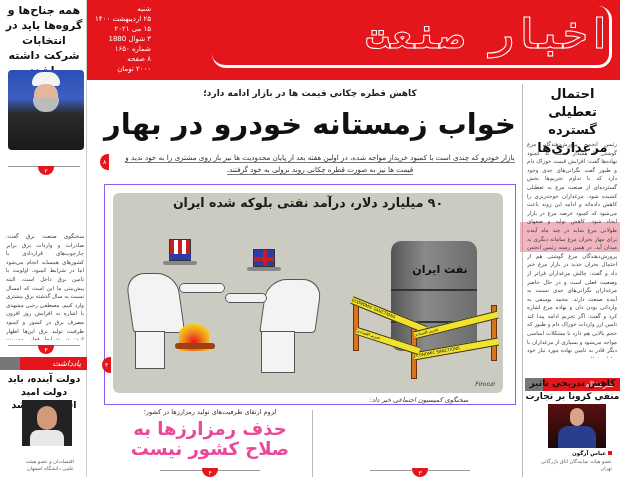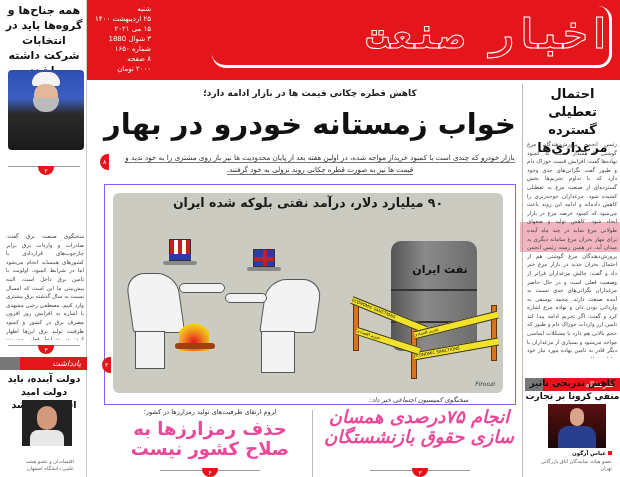--- a/index.html
+++ b/index.html
@@ -169,21 +169,20 @@
   <div class="k">لزوم ارتقای ظرفیت‌های تولید رمزارزها در کشور؛</div>
   <div class="h">حذف رمزارزها به صلاح کشور نیست</div>
 </div>
 <div class="divline" style="left:160px;top:470px;width:100px;"></div>
 <div class="page-badge" style="left:202px;top:468px;">۴</div>
 
 <div class="vsep" style="left:312px;top:410px;height:67px;"></div>
 
 <div class="bstory" style="left:316px;top:396px;width:206px;font-style:italic;">
   <div class="k">سخنگوی کمیسیون اجتماعی خبر داد:</div>
-  <div class="h">انجام ۷۵درصدی همسان سازی حقوق بازنشستگان</div>
 </div>
 <div class="divline" style="left:370px;top:470px;width:100px;"></div>
 <div class="page-badge" style="left:412px;top:468px;">۳</div>
 
 <div class="vsep" style="left:522px;top:84px;height:393px;"></div>
 
 <div class="r-head">احتمال تعطیلی گسترده مرغداری‌ها</div>
 <div class="r-highlight"></div>
 <div class="side-body" style="left:527px;top:140px;width:90px;height:218px;overflow:hidden;">رئیس انجمن پرورش‌دهندگان مرغ گوشتی با هشدار نسبت به کمبود نهاده‌ها گفت: افزایش قیمت خوراک دام و طیور گفت نگرانی‌های جدی وجود دارد که با تداوم تحریم‌ها بخش گسترده‌ای از صنعت مرغ به تعطیلی کشیده شود. مرغداران جوجه‌ریزی را کاهش داده‌اند و ادامه این روند باعث می‌شود که کمبود عرضه مرغ در بازار ایجاد شود. کاهش تولید و صفهای طولانی مرغ شاید در چند ماه آینده برای مهار بحران مرغ سامانه دیگری به میدان آید. در همین زمینه رئیس انجمن پرورش‌دهندگان مرغ گوشتی هم از احتمال بحران جدید در بازار مرغ خبر داد و گفت: چالش مرغداران فراتر از وضعیت فعلی است و در حال حاضر مرغداران نگرانی‌های جدی نسبت به آینده صنعت دارند. محمد یوسفی به وارداتی بودن دان و نهاده مرغ اشاره کرد و گفت: اگر تحریم ادامه پیدا کند تامین ارز واردات خوراک دام و طیور که حجم بالایی هم دارد با مشکلات اساسی مواجه می‌شود و بسیاری از مرغداران با دیگر قادر به تامین نهاده مورد نیاز خود و ادامه فعالیت نیستند.</div>
 

